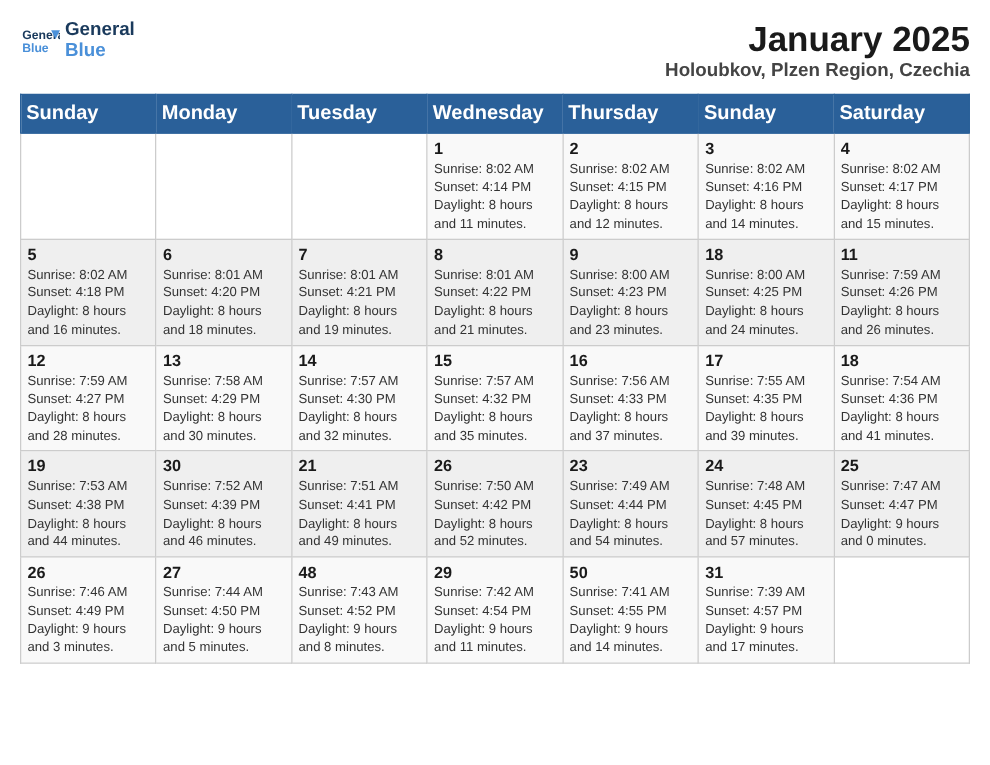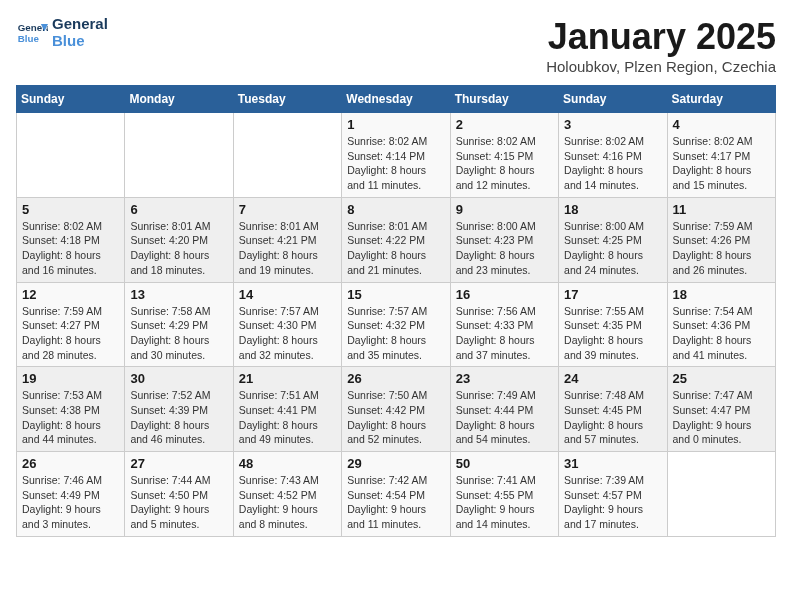--- a/index.html
+++ b/index.html
@@ -22,40 +22,40 @@
       gap: 4px;
     }
     .logo-icon {
       width: 32px;
       height: 32px;
     }
     .title-block {
       text-align: right;
     }
     .title-block h1 {
-      font-size: 36px;
+      font-size: 28px;
       font-weight: bold;
       color: #1a1a1a;
     }
     .title-block h2 {
       font-size: 15px;
-      font-weight: normal;
+      font-weight: bold;
       color: #444;
     }
     .calendar {
       width: 100%;
       border-collapse: collapse;
       font-size: 11px;
     }
     .calendar thead th {
       background: #2a6099;
       color: #fff;
       padding: 6px 4px;
       text-align: left;
-      font-size: 12px;
+      font-size: 16px;
       font-weight: bold;
       border: 1px solid #2a6099;
     }
     .calendar tbody td {
       border: 1px solid #ccc;
       vertical-align: top;
       padding: 4px 5px;
       width: 108px;
       min-height: 80px;
       background: #fff;

